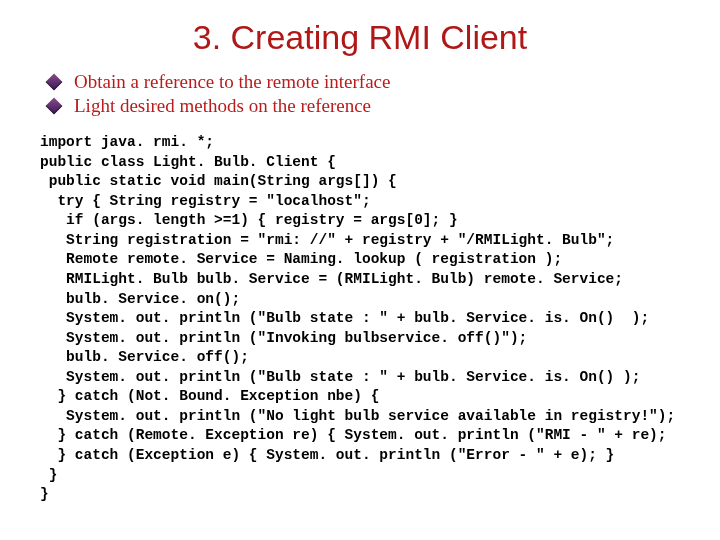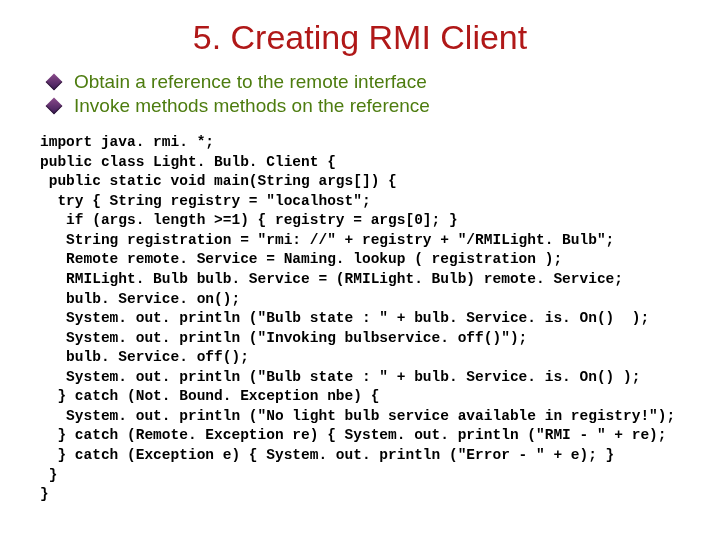--- a/index.html
+++ b/index.html
@@ -36,49 +36,49 @@
   .bullet-icon {
     width: 12px;
     height: 12px;
     flex: 0 0 12px;
     margin-right: 14px;
     transform: rotate(45deg);
     background: linear-gradient(135deg, #8a4a8a 0%, #3a1a55 100%);
     box-shadow: inset -1px -1px 1px rgba(0,0,0,0.4);
   }
   .bullet-text {
-    font-family: Liberation Sans, sans-serif;
+    font-family: Liberation Serif, serif;
     font-size: 19px;
-    color: #4d7c0f;
+    color: #b91c1c;
   }
   .code-block {
     font-family: "Courier New", Courier, monospace;
     font-weight: bold;
     font-size: 14.5px;
     line-height: 1.35;
     white-space: pre;
     color: #000;
     margin: 16px;
   }
 </style>
 </head>
 <body>
 
 <div class="slide">
 
-  <h1 class="title">5. Creating RMI Client</h1>
+  <h1 class="title">3. Creating RMI Client</h1>
 
   <div class="bullets">
     <div class="bullet-row">
       <div class="bullet-icon"></div>
       <div class="bullet-text">Obtain a reference to the remote interface</div>
     </div>
     <div class="bullet-row">
       <div class="bullet-icon"></div>
-      <div class="bullet-text">Invoke methods methods on the reference</div>
+      <div class="bullet-text">Light desired methods on the reference</div>
     </div>
   </div>
 
   <pre class="code-block" id="code-container">import java. rmi. *;
 public class Light. Bulb. Client {
  public static void main(String args[]) {
   try { String registry = "localhost";
    if (args. length &gt;=1) { registry = args[0]; }
    String registration = "rmi: //" + registry + "/RMILight. Bulb";
    Remote remote. Service = Naming. lookup ( registration );

